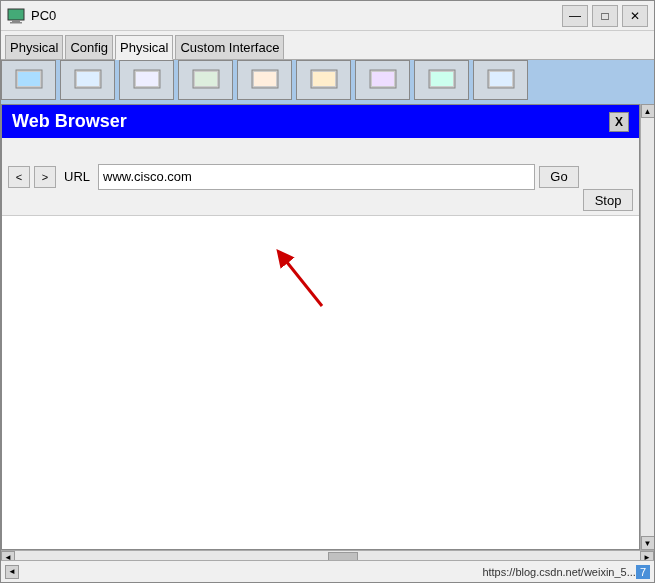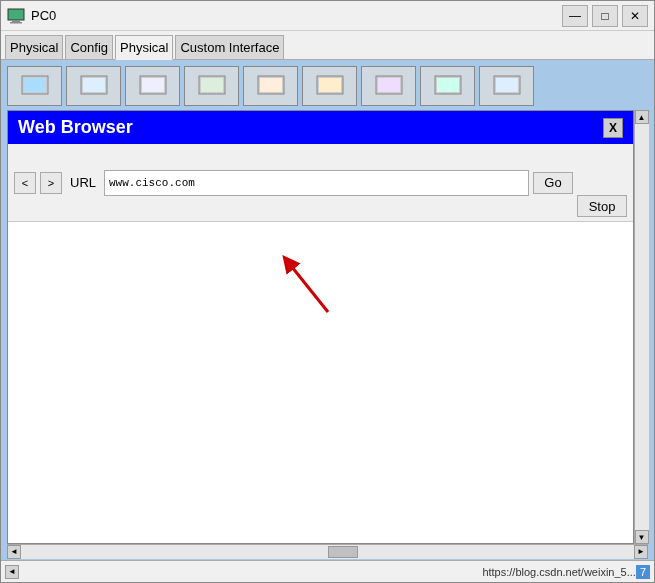--- a/index.html
+++ b/index.html
@@ -85,21 +85,21 @@
       margin-bottom: -1px;
       z-index: 1;
     }
 
     
     .main-content {
       flex: 1;
       background: #a8c8e8;
       overflow: hidden;
       position: relative;
-      padding: 6px;
+      padding: 0;
     }
 
     
     .icon-strip {
       display: flex;
       gap: 4px;
       margin-bottom: 4px;
     }
 
     .icon-thumb {
@@ -171,22 +171,21 @@
     .url-label {
       font-size: 13px;
       margin: 9px 4px;
     }
 
     .url-input {
       flex: 1;
       height: 26px;
       border: 1px solid #aaa;
       padding: 2px 4px;
-      font-size: 11px;
-      font-family: Liberation Mono, monospace;
+      font-size: 13px;
     }
 
     .go-btn {
       width: 40px;
       height: 22px;
       background: #e8e8e8;
       border: 1px solid #aaa;
       cursor: pointer;
       font-size: 13px;
     }

